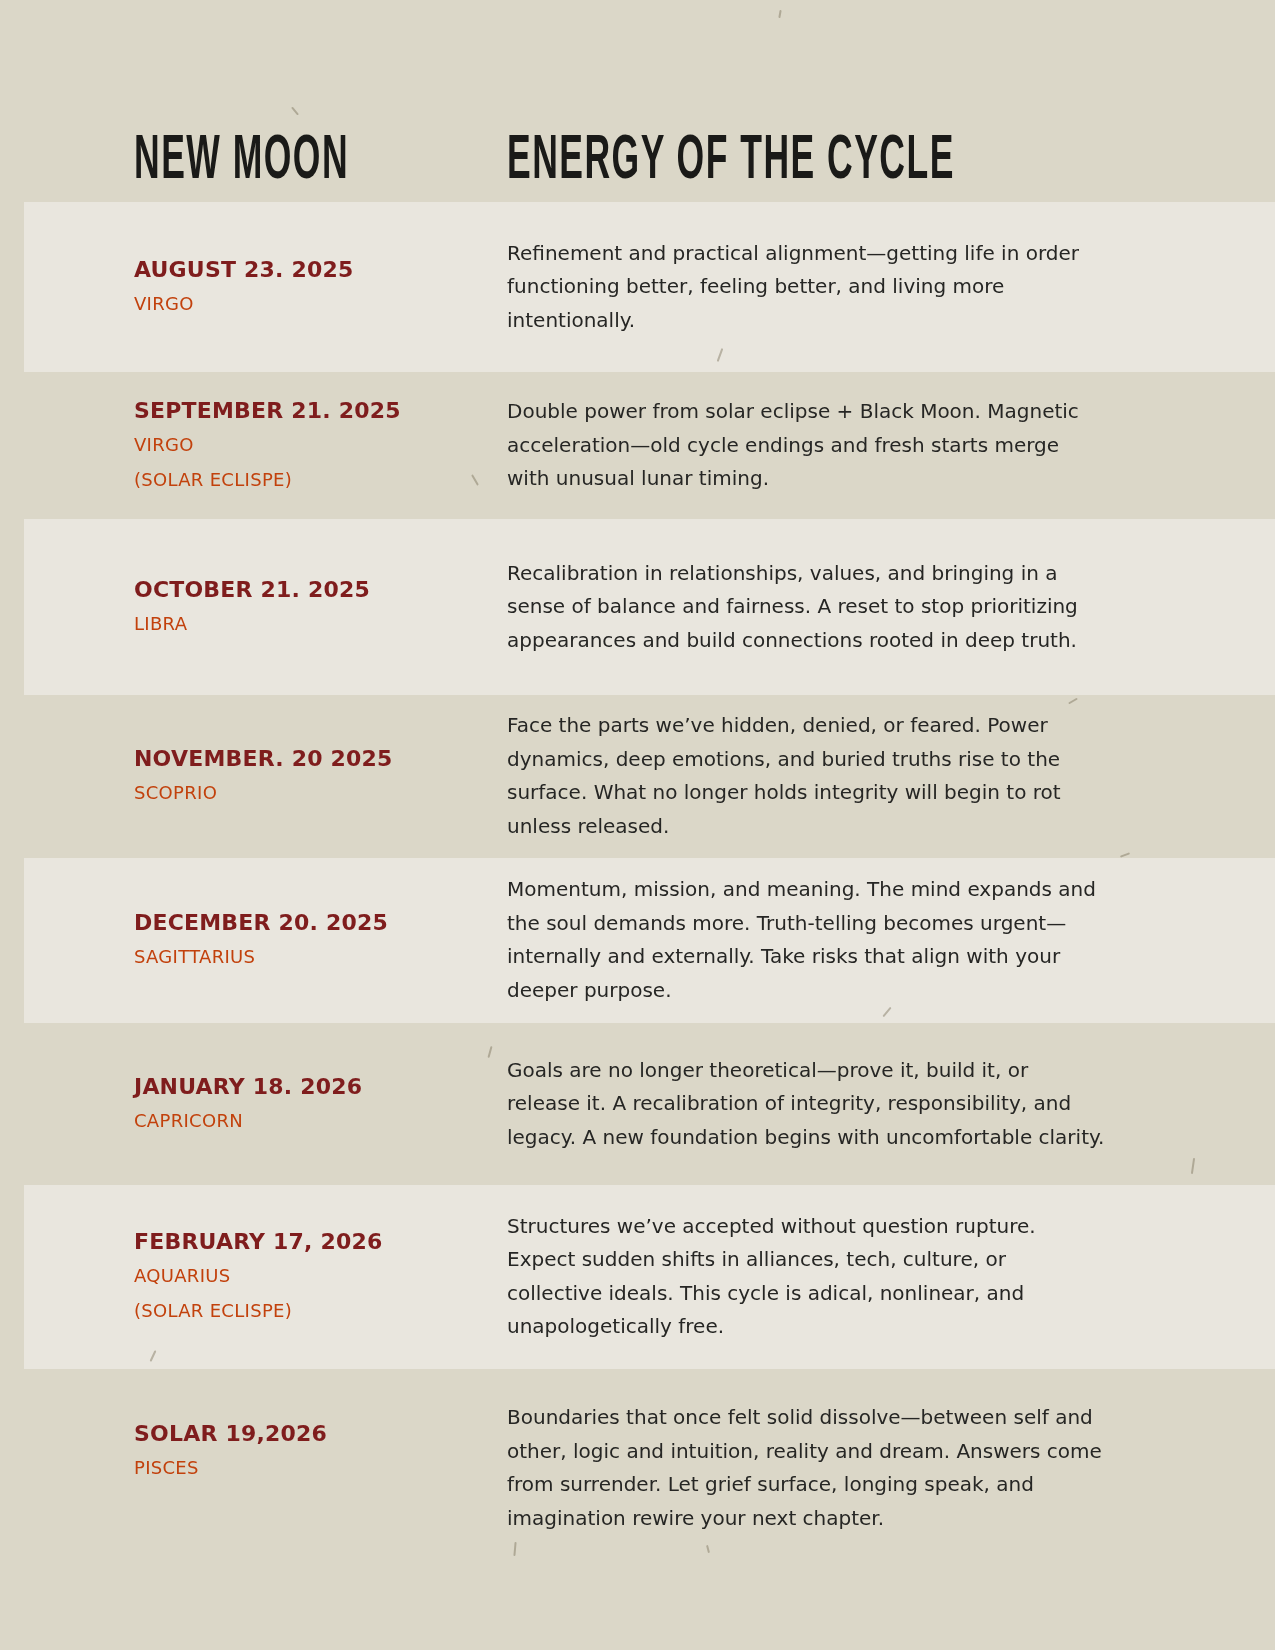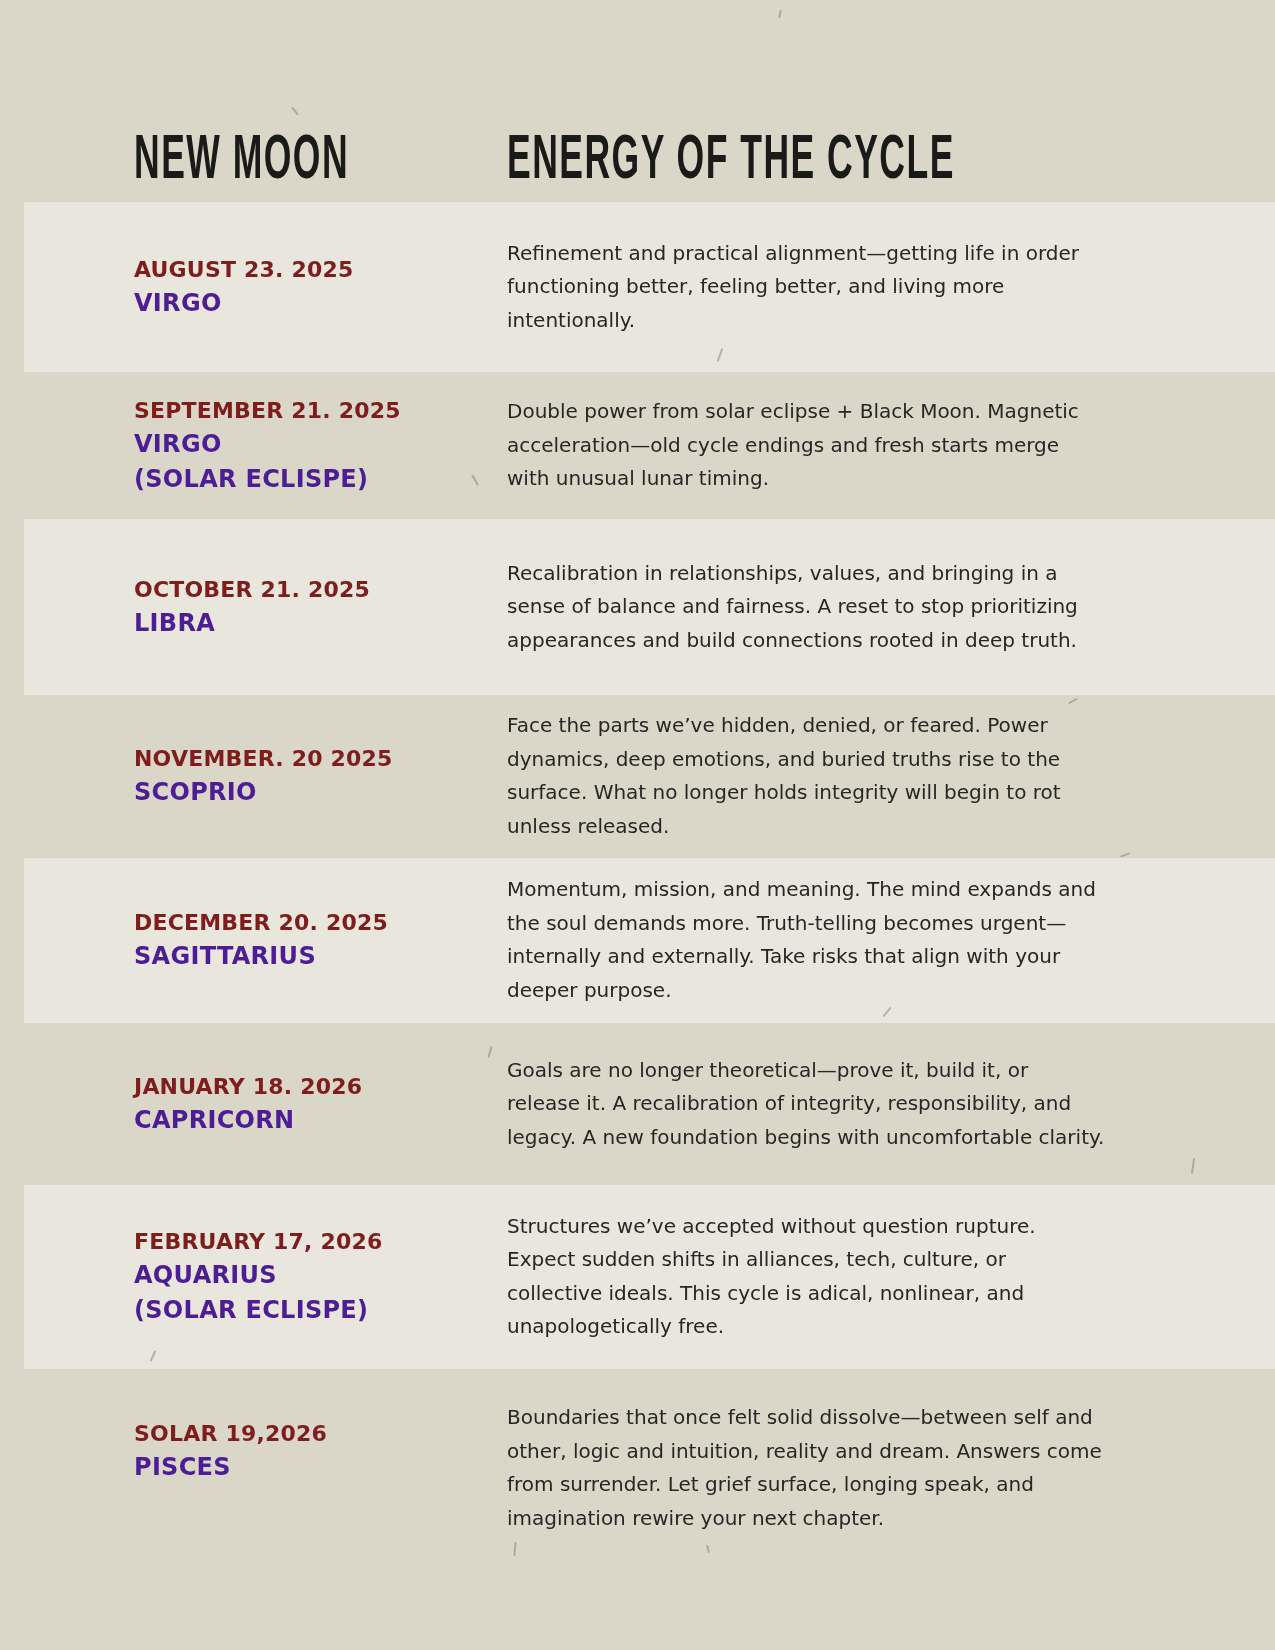--- a/index.html
+++ b/index.html
@@ -41,22 +41,22 @@
     transform:scale(0.74,1.30);
     transform-origin:left bottom;
   }
 
   
   .date{
     font-size:22px;font-weight:700;line-height:33px;
     letter-spacing:0.2px;color:#7f1d1d;
   }
   .sign{
-    font-size:24px;font-weight:700;line-height:35px;
-    letter-spacing:0.3px;color:#4c1d95;
+    font-size:18px;font-weight:400;line-height:35px;
+    letter-spacing:0.3px;color:#c2410c;
   }
   .desc{
     margin:0;width:600px;
     font-size:20px;line-height:33.5px;
     color:#262624;
   }
 
   
   .r1{height:172px;}
   .r2{height:150px;}

